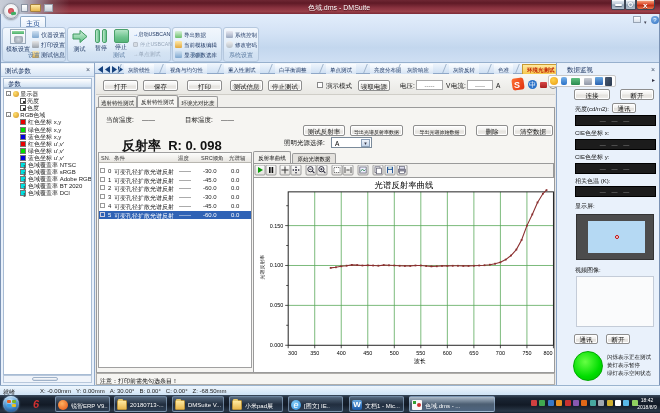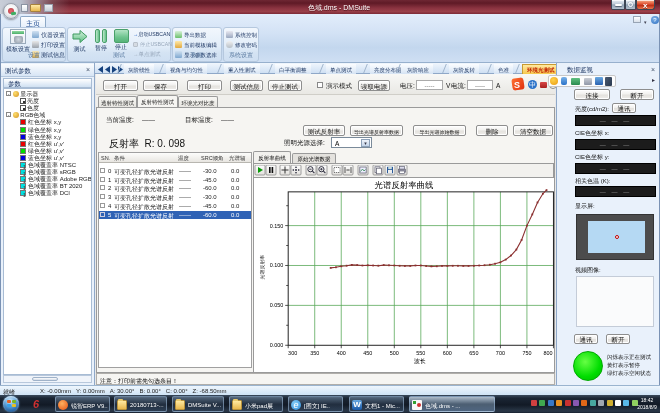--- a/index.html
+++ b/index.html
@@ -229,21 +229,21 @@
       <div id="mainarea">
         <div class="lbl" style="left:9px;top:8px">当前温度:</div>
         <div class="lbl" style="left:45px;top:8px;color:#333">——</div>
         <div class="lbl" style="left:88px;top:8px">目标温度:</div>
         <div class="lbl" style="left:124px;top:8px;color:#333">——</div>
         <div class="sbtn" style="left:206px;top:17px;width:42px;height:11px;padding-top:2px">测试反射率</div>
         <div class="sbtn" style="left:253px;top:17px;width:53px;height:11px;padding-top:3px;font-size:5px">导出光谱反射率数据</div>
         <div class="sbtn" style="left:316px;top:17px;width:53px;height:11px;padding-top:3px;font-size:5px">导出光谱原始数据</div>
         <div class="sbtn" style="left:379px;top:17px;width:32px;height:11px;padding-top:2px">删除</div>
         <div class="sbtn" style="left:416px;top:17px;width:40px;height:11px;padding-top:2px">清空数据</div>
-        <div style="position:absolute;left:12px;top:29px;font-size:10px;font-weight:normal;color:#111">反射率&nbsp; R: 0. 098</div>
+        <div style="position:absolute;left:25px;top:29px;font-size:13px;font-weight:bold;color:#111">反射率&nbsp; R: 0. 098</div>
         <div class="lbl" style="left:187px;top:31px">照明光源选择:</div>
         <div style="position:absolute;left:234px;top:29px;width:41px;height:11px;background:#fff;border:1px solid #7a8a9a;font-size:6.5px;padding:2px 0 0 3px">A<span style="position:absolute;right:1px;top:1px;width:9px;height:8px;background:linear-gradient(#eef3fa,#c4d4e8);border:1px solid #8ca0b8;text-align:center;line-height:7px;font-size:5px;color:#334">▾</span></div>
         <div style="position:absolute;left:1px;top:44px;width:154px;height:216px;background:#fff;border:1px solid #a0a0a0"></div>
         <div style="position:absolute;left:1px;top:44px;width:154px;height:11px;background:linear-gradient(#fcfcfb,#e8e6e1);border:1px solid #a0a0a0;border-bottom:1px solid #b8b6b0"></div>
         <div class="lbl" style="left:4px;top:47px;font-size:5.5px;color:#333">SN.</div>
         <div class="lbl" style="left:17px;top:47px;font-size:5.5px;color:#333">条件</div>
         <div class="lbl" style="left:81px;top:47px;font-size:5.5px;color:#333">温度</div>
         <div class="lbl" style="left:104px;top:47px;font-size:5.5px;color:#333">SRC倾角</div>
         <div class="lbl" style="left:132px;top:47px;font-size:5.5px;color:#333">光谱辐</div>
         <div style="position:absolute;left:2px;top:59.0px;width:152px;height:8.7px;color:#222;font-size:6px">

